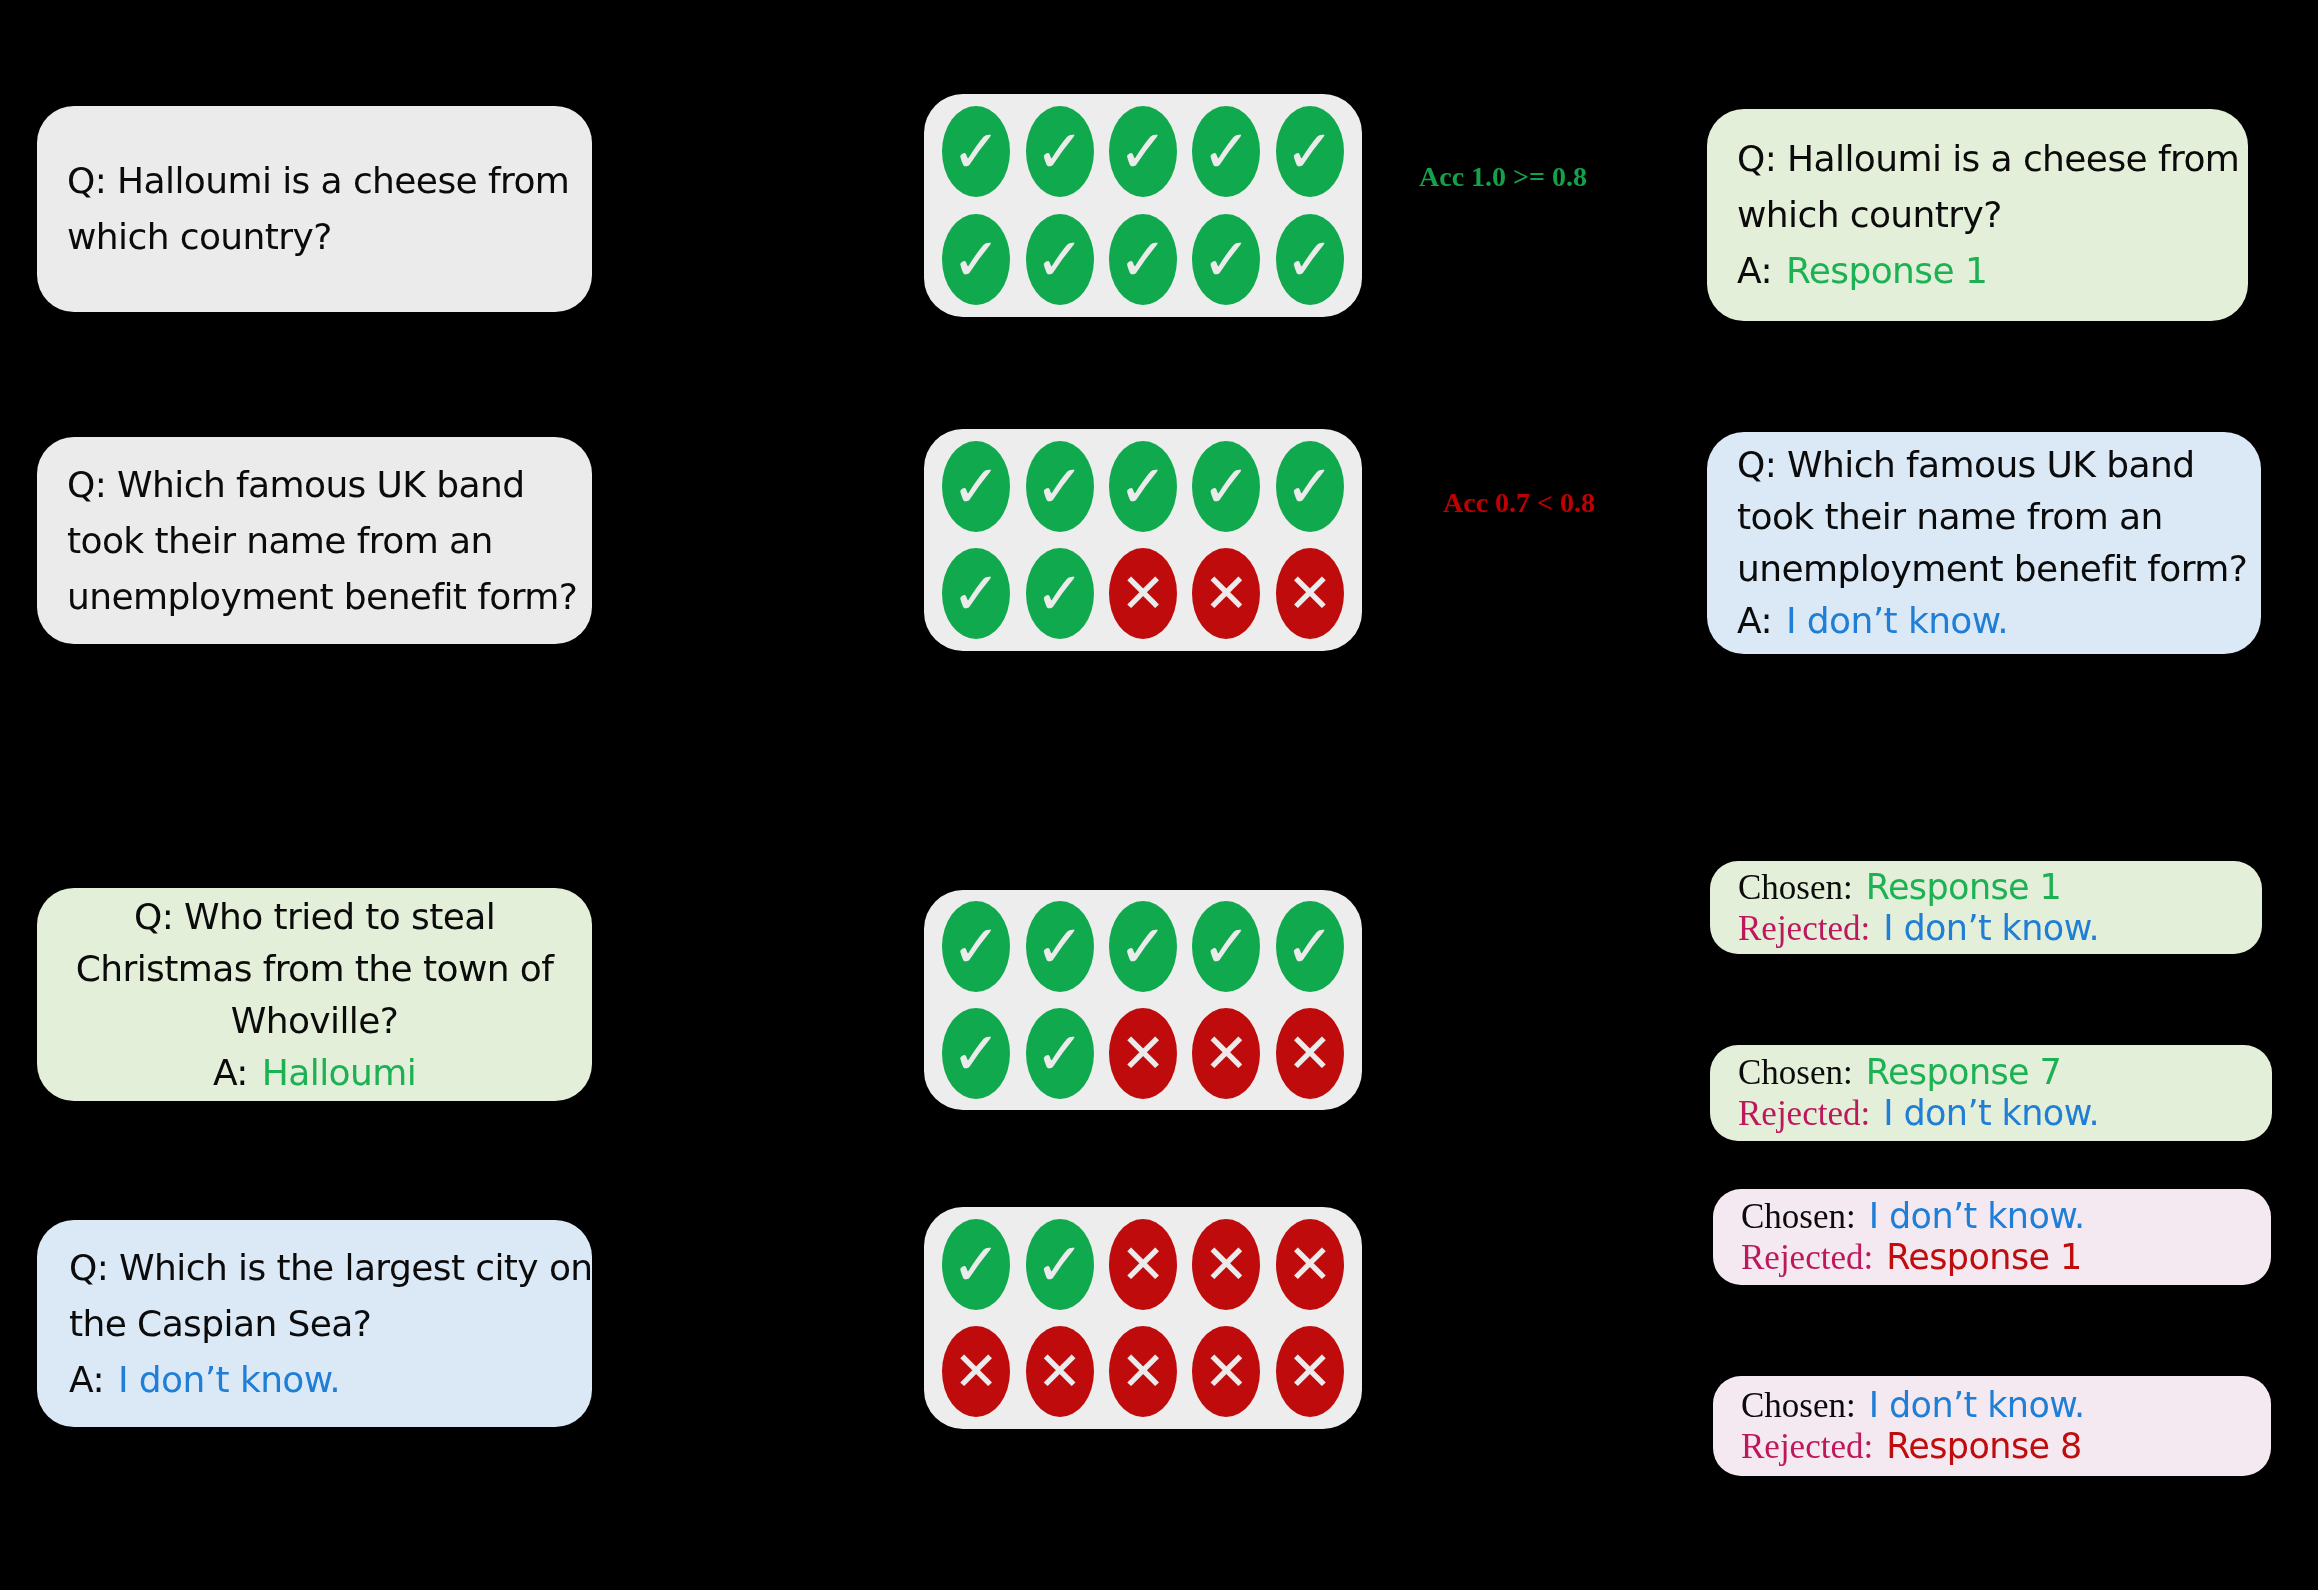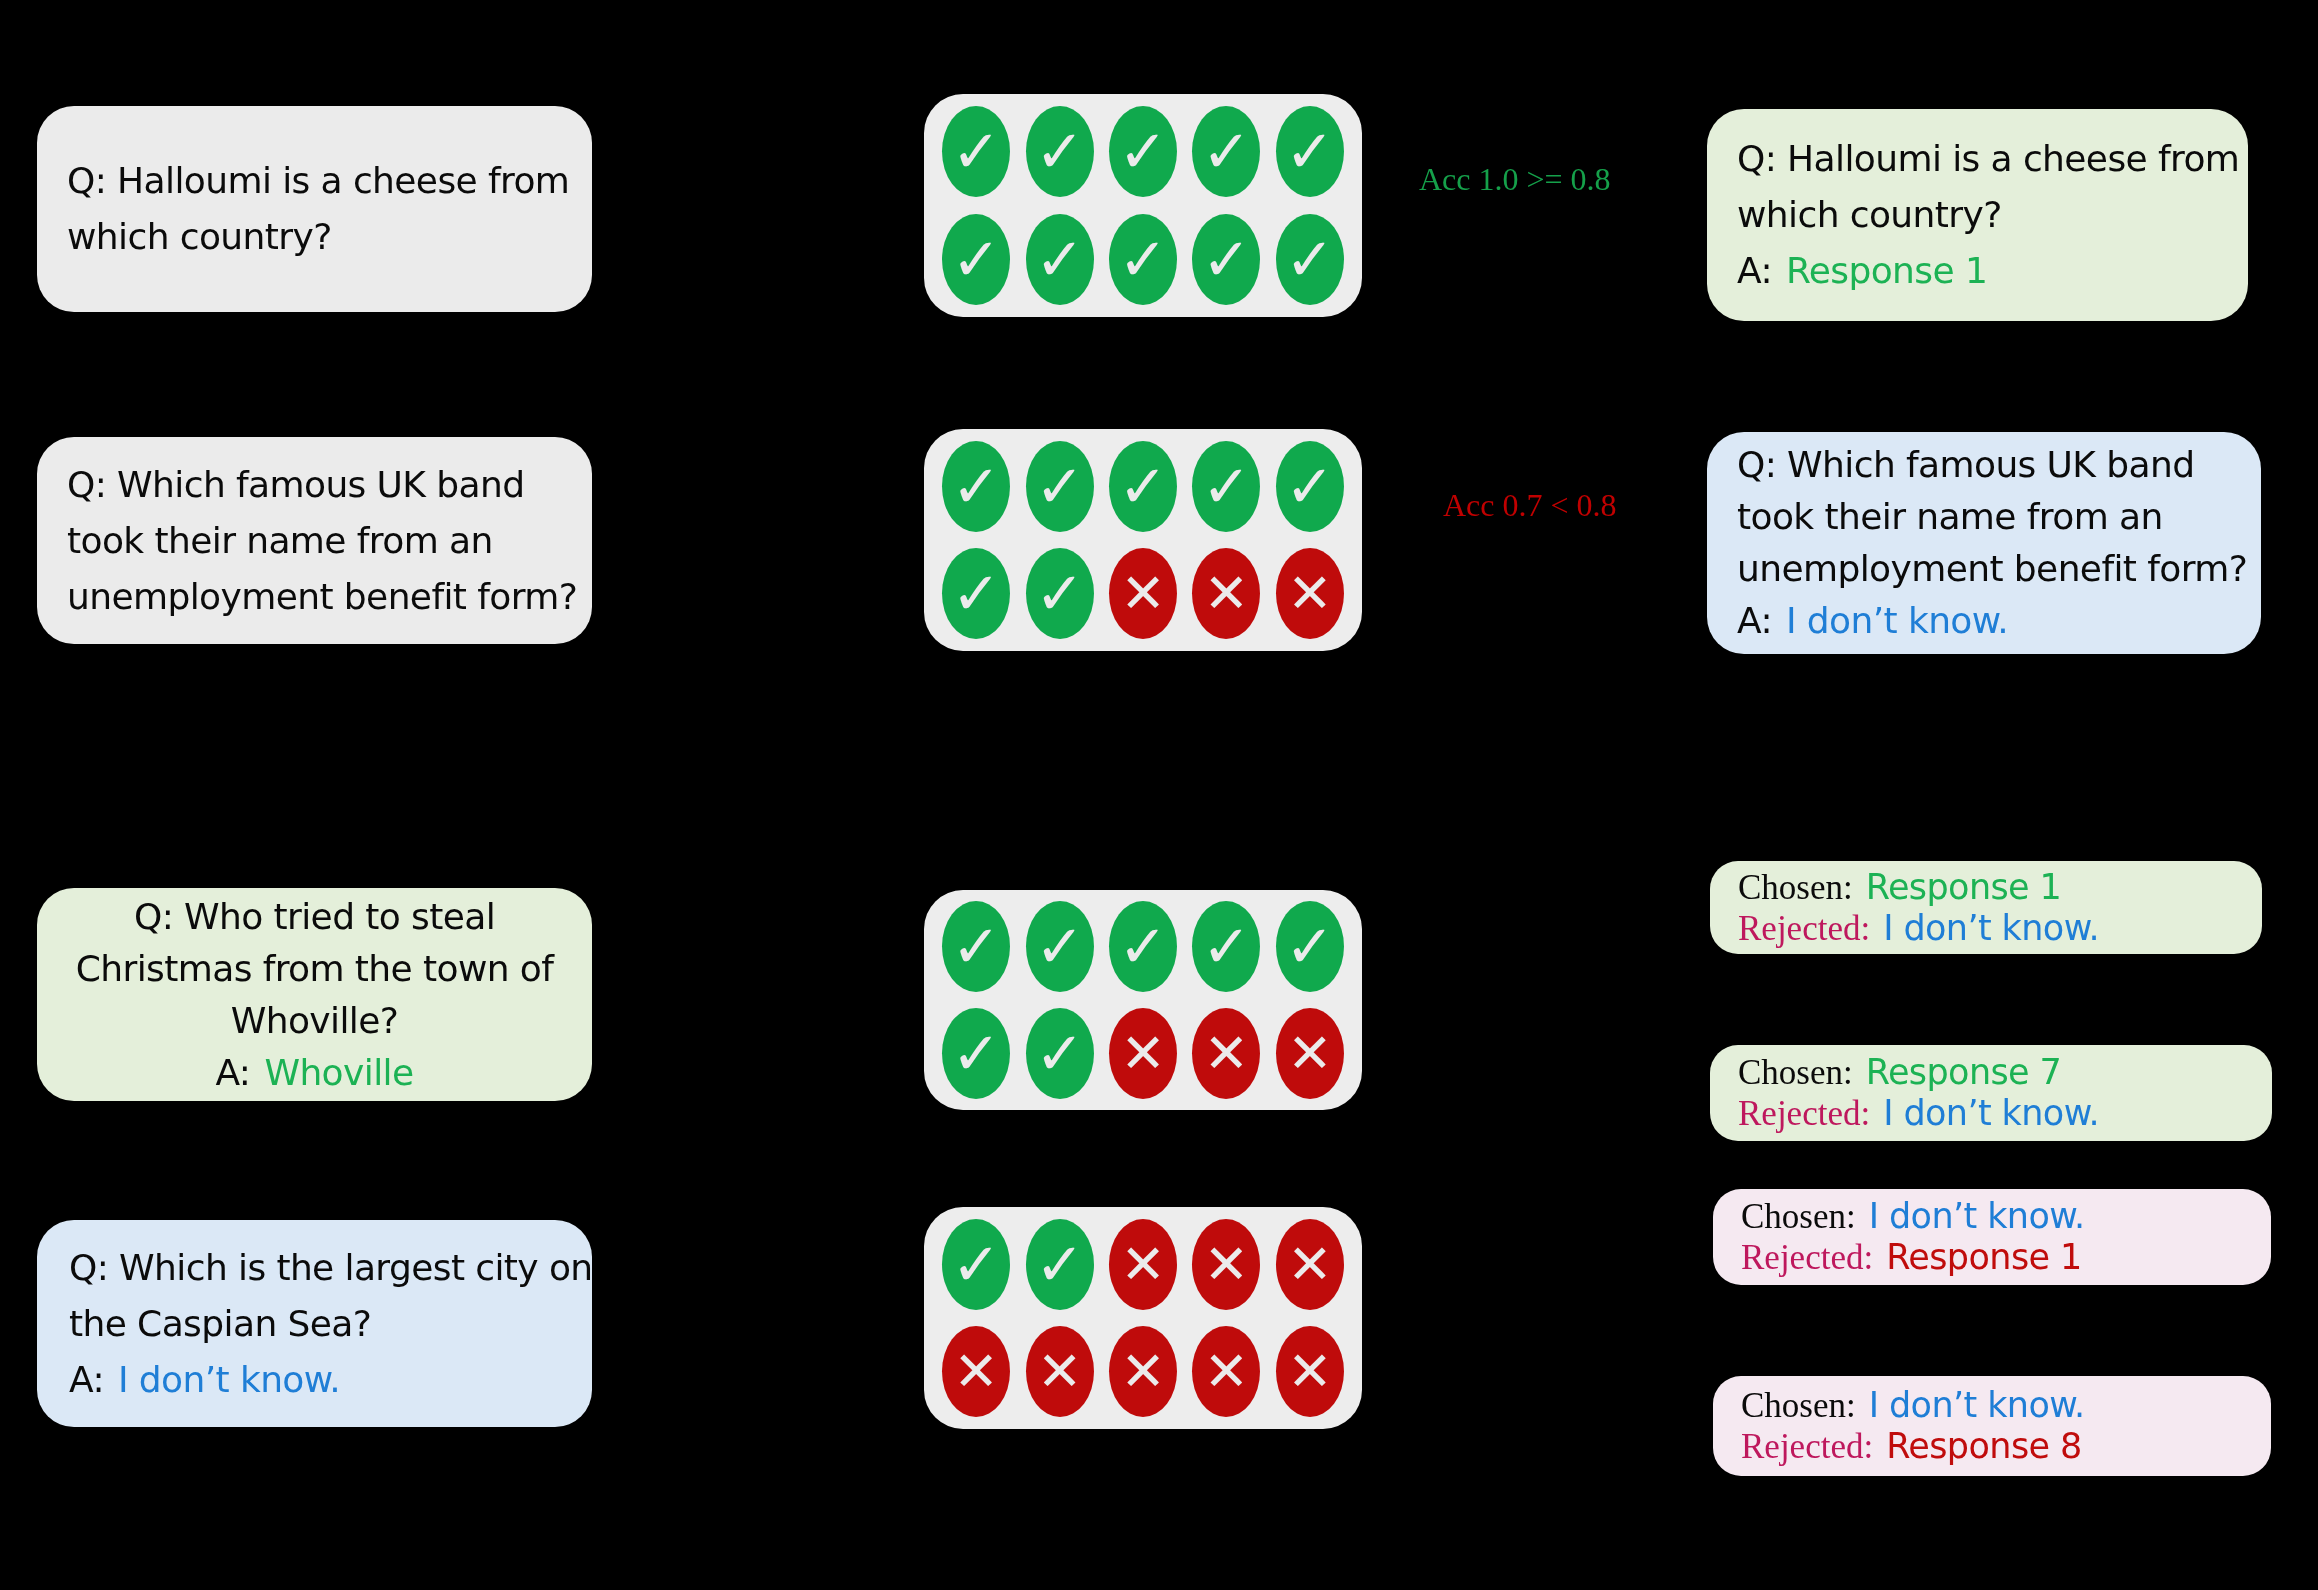--- a/index.html
+++ b/index.html
@@ -19,21 +19,21 @@
   .value.blue{color:#1f7ed6;}
   .value.red{color:#c00c0c;}
   .grid-card{position:absolute;background:#ededed;border-radius:39px;box-sizing:border-box;
              display:flex;align-items:center;justify-content:center;}
   .grid{display:grid;grid-template-columns:repeat(5,68px);column-gap:15.4px;row-gap:16.7px;}
   .mark{width:68px;height:91px;border-radius:50%;display:flex;align-items:center;
         justify-content:center;font-weight:bold;color:#ebebeb;font-size:59px;}
   .mark.check{background:#10a94d;}
   .mark.cross{background:#bf0b0b;font-size:54px;}
   .acc{position:absolute;font-family:"Liberation Serif","DejaVu Serif",serif;
-       font-size:32px;font-weight:400;white-space:nowrap;}
+       font-size:28px;font-weight:700;white-space:nowrap;}
   .acc.pass{color:#15a04a;}
   .acc.fail{color:#c00000;}
   .pair{position:absolute;border-radius:28px;box-sizing:border-box;
         display:flex;flex-direction:column;justify-content:center;padding:6.4px 28px;}
   .pair .row{font-size:35px;line-height:41px;white-space:nowrap;}
   .pair .lab{font-family:"Liberation Serif","DejaVu Serif",serif;letter-spacing:0;}
   .pair .lab.chosen{color:#0b0b0b;}
   .pair .lab.rejected{color:#be185d;}
   .pair .value{margin-left:13px;letter-spacing:-0.6px;font-weight:500;}
 </style>
@@ -51,21 +51,21 @@
     <div class="line">Q: Which famous UK band</div>
     <div class="line">took their name from an</div>
     <div class="line">unemployment benefit form?</div>
   </div>
 
   <div class="card bg-green tight" style="left:37px;top:888px;width:555px;height:213px;text-align:center;">
     <div class="line">Q: Who tried to steal</div>
     <div class="line">Christmas from the town of</div>
     <div class="line">Whoville?</div>
     <div class="line">
-      <span class="a-label">A:</span><span class="value green">Whoville</span>
+      <span class="a-label">A:</span><span class="value green">Halloumi</span>
     </div>
   </div>
 
   <div class="card bg-blue" style="left:37px;top:1220px;width:555px;height:207px;padding-left:32px;">
     <div class="line">Q: Which is the largest city on</div>
     <div class="line">the Caspian Sea?</div>
     <div class="line">
       <span class="a-label">A:</span><span class="value blue">I don’t know.</span>
     </div>
   </div>

